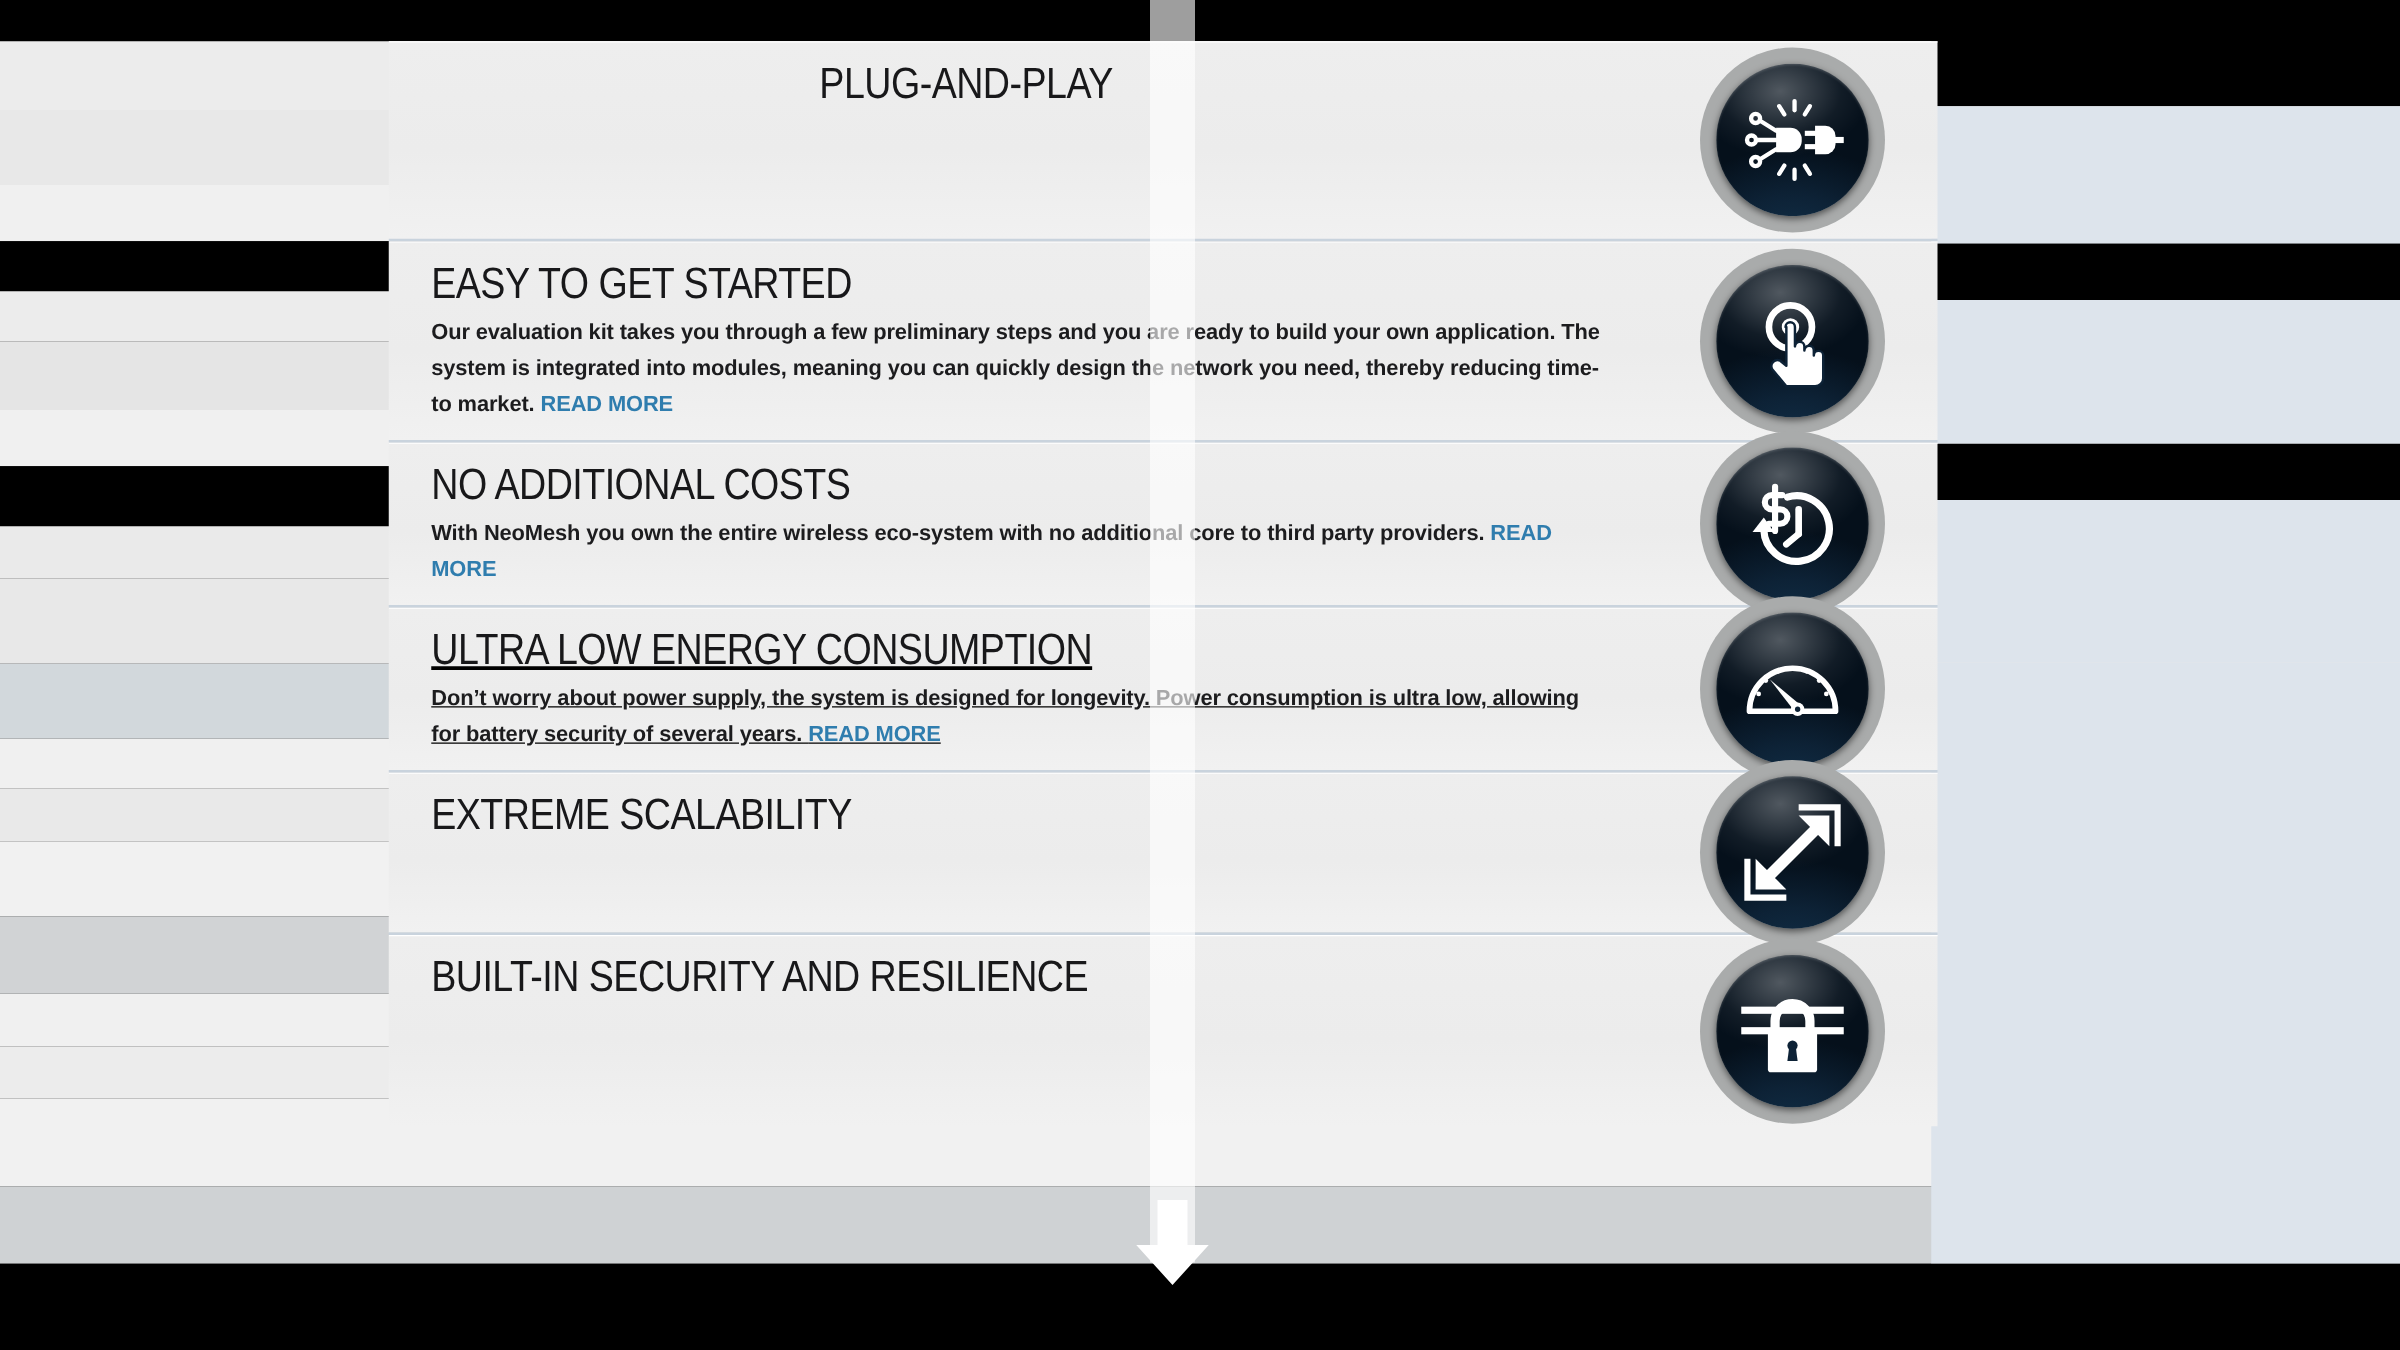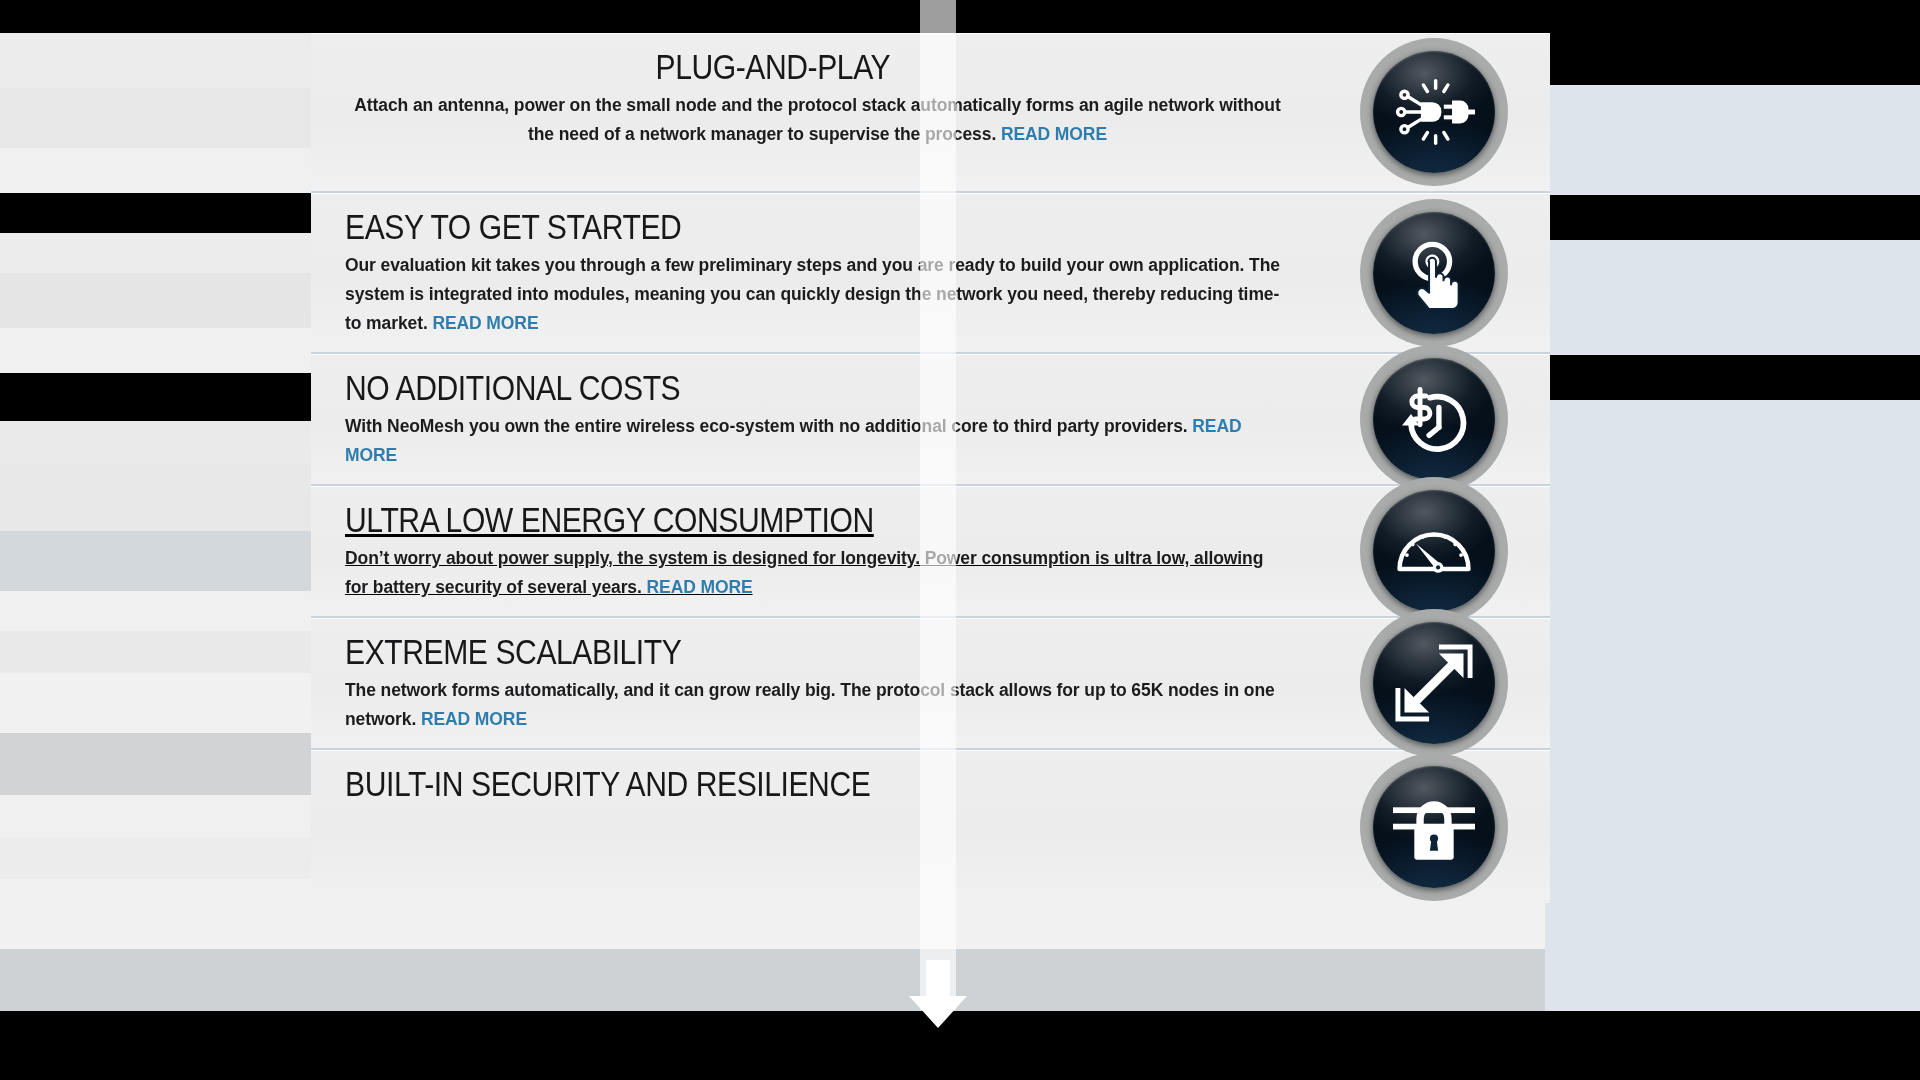--- a/index.html
+++ b/index.html
@@ -129,21 +129,20 @@
     <div class="rightcol" style="top: 355px; height: 45px; background: rgb(0, 0, 0);"></div>
     <div class="rightcol" style="top: 400px; height: 130px; background: rgb(221, 228, 236);"></div>
     <div class="rightcol" style="top: 530px; height: 481px; background: rgb(221, 228, 236);"></div>
     <div class="rightcol" style="top: 1011px; height: 69px; background: rgb(0, 0, 0);"></div>
   </div>
 
 <div id="cards">
     <div class="card first" style="min-height: 158px;">
       <div class="card-inner">
         <div class="card-title">PLUG-AND-PLAY</div>
-        <div class="card-body"><span>Attach an antenna, power on the small node and the protocol stack automatically forms an agile network without the need of a network manager to supervise the process. </span><a class="read-more" href="#">READ MORE</a></div>
       </div>
       <div class="icon-badge">
         <div class="icon-disc">
     <svg viewBox="0 0 100 100">
       <g fill="none" stroke="#ffffff" stroke-width="4.2" stroke-linecap="round">
         <circle cx="14" cy="29" r="4.4"></circle>
               <circle cx="10" cy="50" r="4.4"></circle>
               <circle cx="14" cy="71" r="4.4"></circle>
         <line x1="18" y1="31" x2="34" y2="41"></line>
               <line x1="15" y1="50" x2="34" y2="50"></line>
@@ -222,21 +221,20 @@
       <polygon points="28,41 58,66 52,72" fill="#ffffff"></polygon>
       <circle cx="55" cy="70" r="6.5" fill="#ffffff"></circle>
       <circle cx="55" cy="70" r="2.6" fill="#0d2236"></circle>
     </svg>
         </div>
       </div>
     </div>
     <div class="card" style="min-height: 130px;">
       <div class="card-inner">
         <div class="card-title">EXTREME SCALABILITY</div>
-        <div class="card-body"><span>The network forms automatically, and it can grow really big. The protocol stack allows for up to 65K nodes in one network. </span><a class="read-more" href="#">READ MORE</a></div>
       </div>
       <div class="icon-badge">
         <div class="icon-disc">
     <svg viewBox="0 0 100 100">
       <path d="M10 62 h16 v-16 M90 38 h-16 v16" fill="none" stroke="#ffffff" stroke-width="0"></path>
       <polyline points="6,56 6,94 44,94" fill="none" stroke="#ffffff" stroke-width="6"></polyline>
       <polyline points="94,44 94,6 56,6" fill="none" stroke="#ffffff" stroke-width="6"></polyline>
       <line x1="20" y1="80" x2="80" y2="20" stroke="#ffffff" stroke-width="11" stroke-linecap="butt"></line>
       <polygon points="86,14 86,44 56,14" fill="#ffffff"></polygon>
       <polygon points="14,86 14,56 44,86" fill="#ffffff"></polygon>

